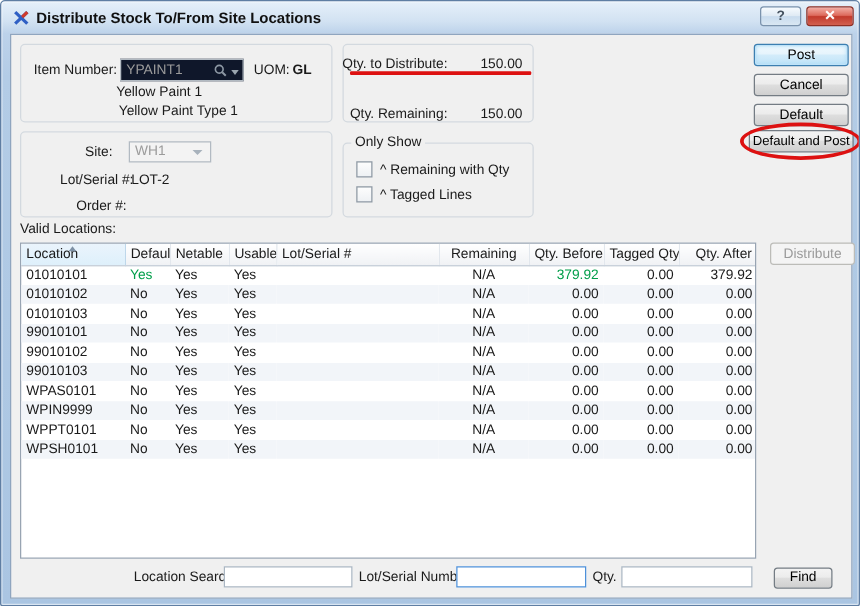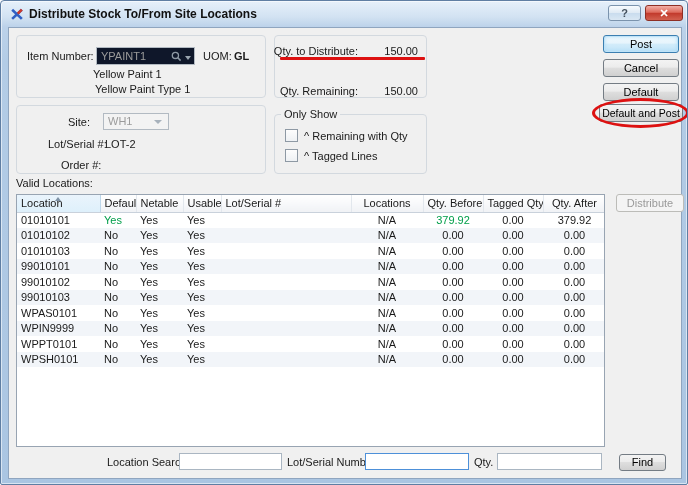--- a/index.html
+++ b/index.html
@@ -47,21 +47,21 @@
   .red-ellipse{position:absolute;left:583px;top:70px;width:97px;height:30px;border:3px solid var(--annotation-red);border-radius:50%;pointer-events:none;}
   .table-wrap{left:7px;top:166px;width:589px;height:253px;background:#fff;border:1px solid #98a4b2;overflow:hidden;}
   table{border-collapse:collapse;width:100%;table-layout:fixed;font:11px "Liberation Sans",sans-serif;}
   th{height:17px;font-weight:400;padding:0 4px;position:relative;white-space:nowrap;overflow:hidden;
      background:linear-gradient(180deg,#ffffff,#f7f8fa 55%,#f0f2f5);
      border-right:1px solid #e2e7ed;border-bottom:1px solid #c9d1db;}
   th.sorted{background:linear-gradient(180deg,#eaf4fc,#def0fb);border-right-color:#bed7ea;}
   .sort-arrow{position:absolute;left:38px;top:2px;width:0;height:0;border-left:3.5px solid transparent;border-right:3.5px solid transparent;border-bottom:4px solid #7e91a5;}
   td{height:15.5px;padding:0 4px;white-space:nowrap;overflow:hidden;}
   tbody tr:nth-child(even) td{background:#f2f5f9;}
-  .left{text-align:left;}.center{text-align:center;}.right{text-align:center;}
+  .left{text-align:left;}.center{text-align:center;}.right{text-align:right;}
   .green{color:var(--positive-green);}
 </style>
 </head>
 <body>
 
 <div class="window">
 
   <div class="titlebar">
     <svg class="app-icon" viewBox="0 0 13 13">
       <path d="M2 2.5 L11 11" stroke="#2f5fc4" stroke-width="2.4" fill="none"></path>
@@ -147,21 +147,21 @@
             <col style="width:60px">
             <col style="width:63px">
         </colgroup>
         <thead>
           <tr>
               <th class="left sorted">Location<span class="sort-arrow"></span></th>
               <th class="left">Default</th>
               <th class="left">Netable</th>
               <th class="left">Usable</th>
               <th class="left">Lot/Serial #</th>
-              <th class="center">Locations</th>
+              <th class="center">Remaining</th>
               <th class="right">Qty. Before</th>
               <th class="right">Tagged Qty.</th>
               <th class="right">Qty. After</th>
             </tr>
         </thead>
         <tbody>
             <tr>
               <td class="left">01010101</td>
               <td class="left green">Yes</td>
               <td class="left">Yes</td>

